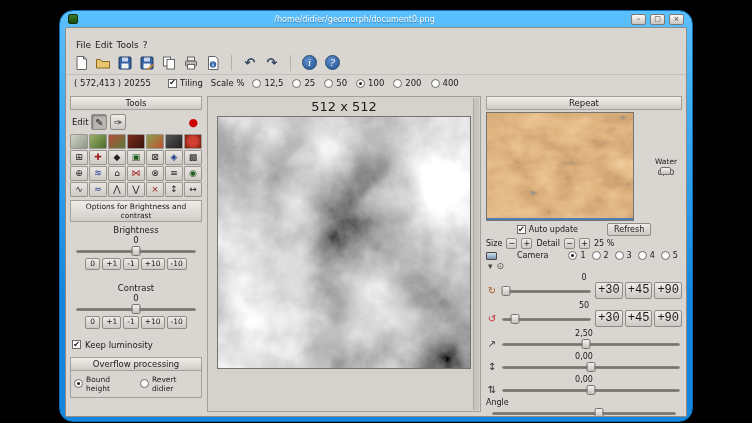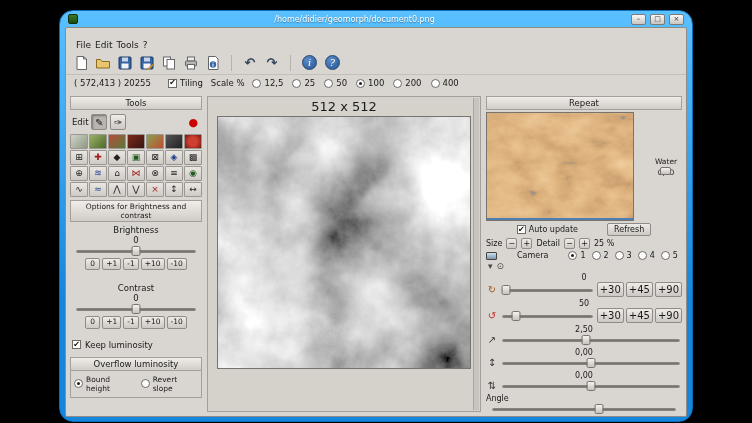--- a/index.html
+++ b/index.html
@@ -95,22 +95,22 @@
   .prow{display:flex;align-items:center;gap:3px;}
   .tiny{width:11px;height:11px;font-size:8px;line-height:1;border:1px solid #8f8b87;border-radius:2px;
     background:linear-gradient(#efece8,#ccc8c3);display:flex;align-items:center;justify-content:center;}
   .cam-icon{width:11px;height:8px;border:1px solid #444;background:linear-gradient(#cfe0ef,#7c94ac);border-radius:1px;}
   .scene-icons{display:flex;gap:4px;padding-left:2px;}
   .flat-icon{font-size:9px;line-height:1;color:#4a4a42;}
   .r-icon{width:12px;text-align:center;font-size:10px;line-height:1;}
   .brown{color:#a05a20;} .red{color:#c03030;} .dark{color:#333;}
   .r-row{display:flex;align-items:center;gap:2px;}
   .r-row .hslider{flex:1;margin:0 2px;}
-  .xsbtn{font-size:10px;padding:1px 2px;min-width:16px;border:1px solid #8f8b87;border-radius:2px;
-    background:linear-gradient(#efece8,#ccc8c3);line-height:1.1;}
+  .xsbtn{font-size:12px;padding:1px 2px;min-width:16px;border:1px solid #8f8b87;border-radius:2px;
+    background:linear-gradient(#efece8,#ccc8c3);line-height:1.1;font-family:Liberation Mono, monospace;}
   .angle-top{display:flex;align-items:center;}
   .angle-top .lbl{width:30px;}
   .angle-top .val{flex:1;text-align:center;}
   .reset-row{display:flex;justify-content:center;margin-top:2px;}
 </style>
 </head>
 <body>
 
 <div class="window">
   <div class="titlebar">
@@ -365,29 +365,29 @@
         </div>
 
         <div class="chk-row" style="margin-top:6px;">
           <span class="checkbox">
               <span>✔</span>
             </span>
           <span>Keep luminosity</span>
         </div>
 
         <div class="fieldset">
-          <div class="hdr" style="border:none;border-bottom:1px solid #a39f9a;">Overflow luminosity</div>
+          <div class="hdr" style="border:none;border-bottom:1px solid #a39f9a;">Overflow processing</div>
           <div class="opts">
             <span class="radio-pair">
                 <span class="radio sel"></span>
                 <span>Bound height</span>
               </span>
             <span class="radio-pair">
                 <span class="radio"></span>
-                <span>Revert slope</span>
+                <span>Revert didier</span>
               </span>
           </div>
         </div>
 
 
       </div>
 
       <div class="center">
         <div class="canvas-size">512 x 512</div>
         <div class="heightmap">

